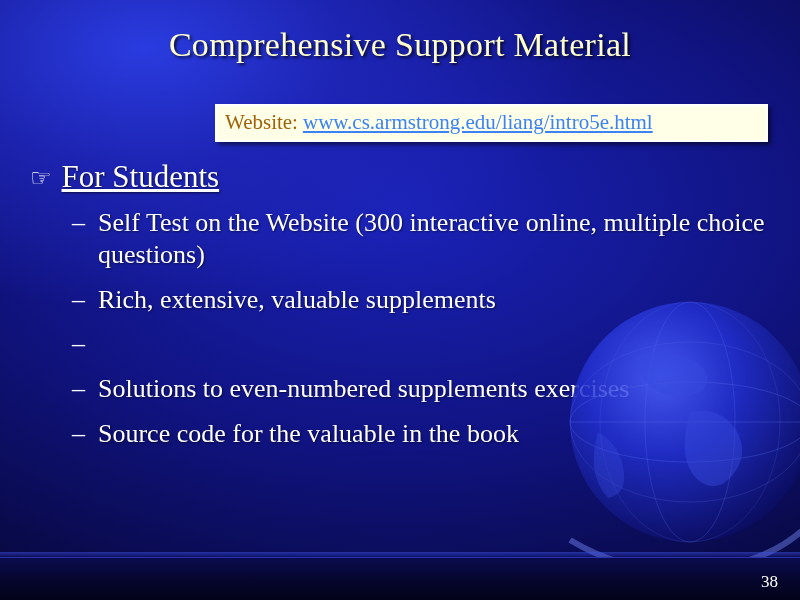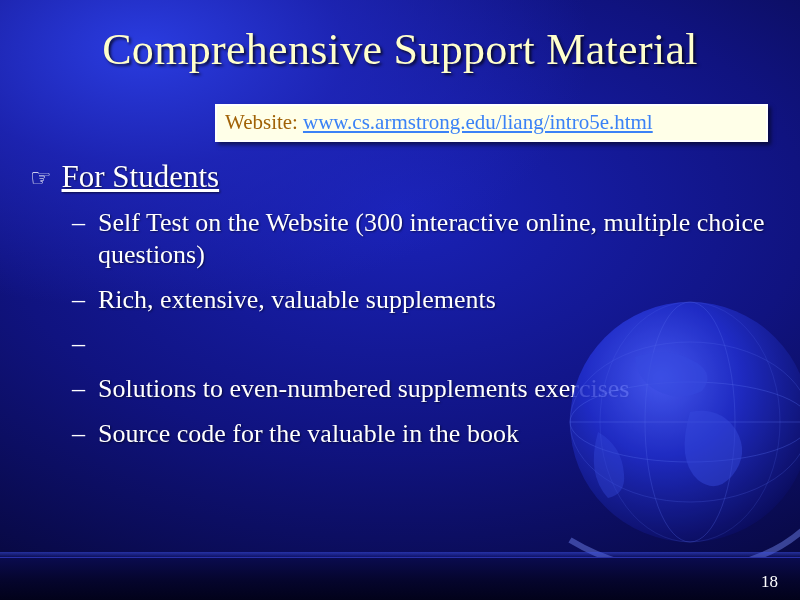--- a/index.html
+++ b/index.html
@@ -44,21 +44,21 @@
     left: 0; right: 0; top: -6px;
     height: 6px;
     background: linear-gradient(180deg, rgba(60,80,230,0.55), rgba(10,12,80,0));
   }
   .title {
     position: absolute;
     top: 26px;
     left: 0;
     width: 100%;
     text-align: center;
-    font-size: 44px;
+    font-size: 34px;
     line-height: 1.1;
     color: #ffffcc;
     text-shadow: 2px 2px 3px rgba(0,0,0,0.75);
     letter-spacing: 0.3px;
   }
   .website-box {
     position: absolute;
     top: 104px;
     left: 215px;
     width: 553px;
@@ -188,14 +188,14 @@
     <ellipse cx="150" cy="140" rx="45" ry="120" fill="none" stroke="#5f78ff" stroke-opacity="0.3"></ellipse>
     <ellipse cx="150" cy="140" rx="90" ry="120" fill="none" stroke="#5f78ff" stroke-opacity="0.2"></ellipse>
     <line x1="30" y1="140" x2="270" y2="140" stroke="#6a82ff" stroke-opacity="0.35"></line>
     <path d="M95 75 q35 -12 62 6 q18 12 5 28 q-20 10 -40 2 q-25 -10 -27 -36z" fill="#3c52ee" fill-opacity="0.55"></path>
     <path d="M150 130 q30 -6 46 18 q14 24 -4 46 q-16 18 -34 4 q-22 -20 -8 -68z" fill="#3c52ee" fill-opacity="0.5"></path>
     <path d="M58 150 q24 14 26 42 q2 20 -16 24 q-22 -24 -10 -66z" fill="#3c52ee" fill-opacity="0.4"></path>
     <path d="M30 258 q60 36 130 30 q80 -8 118 -56" fill="none" stroke="#7b90ff" stroke-opacity="0.5" stroke-width="6"></path>
   </svg>
 
   <div class="bottom-band"></div>
-  <div class="page-number">18</div>
+  <div class="page-number">38</div>
 </div>
 
 </body></html>

